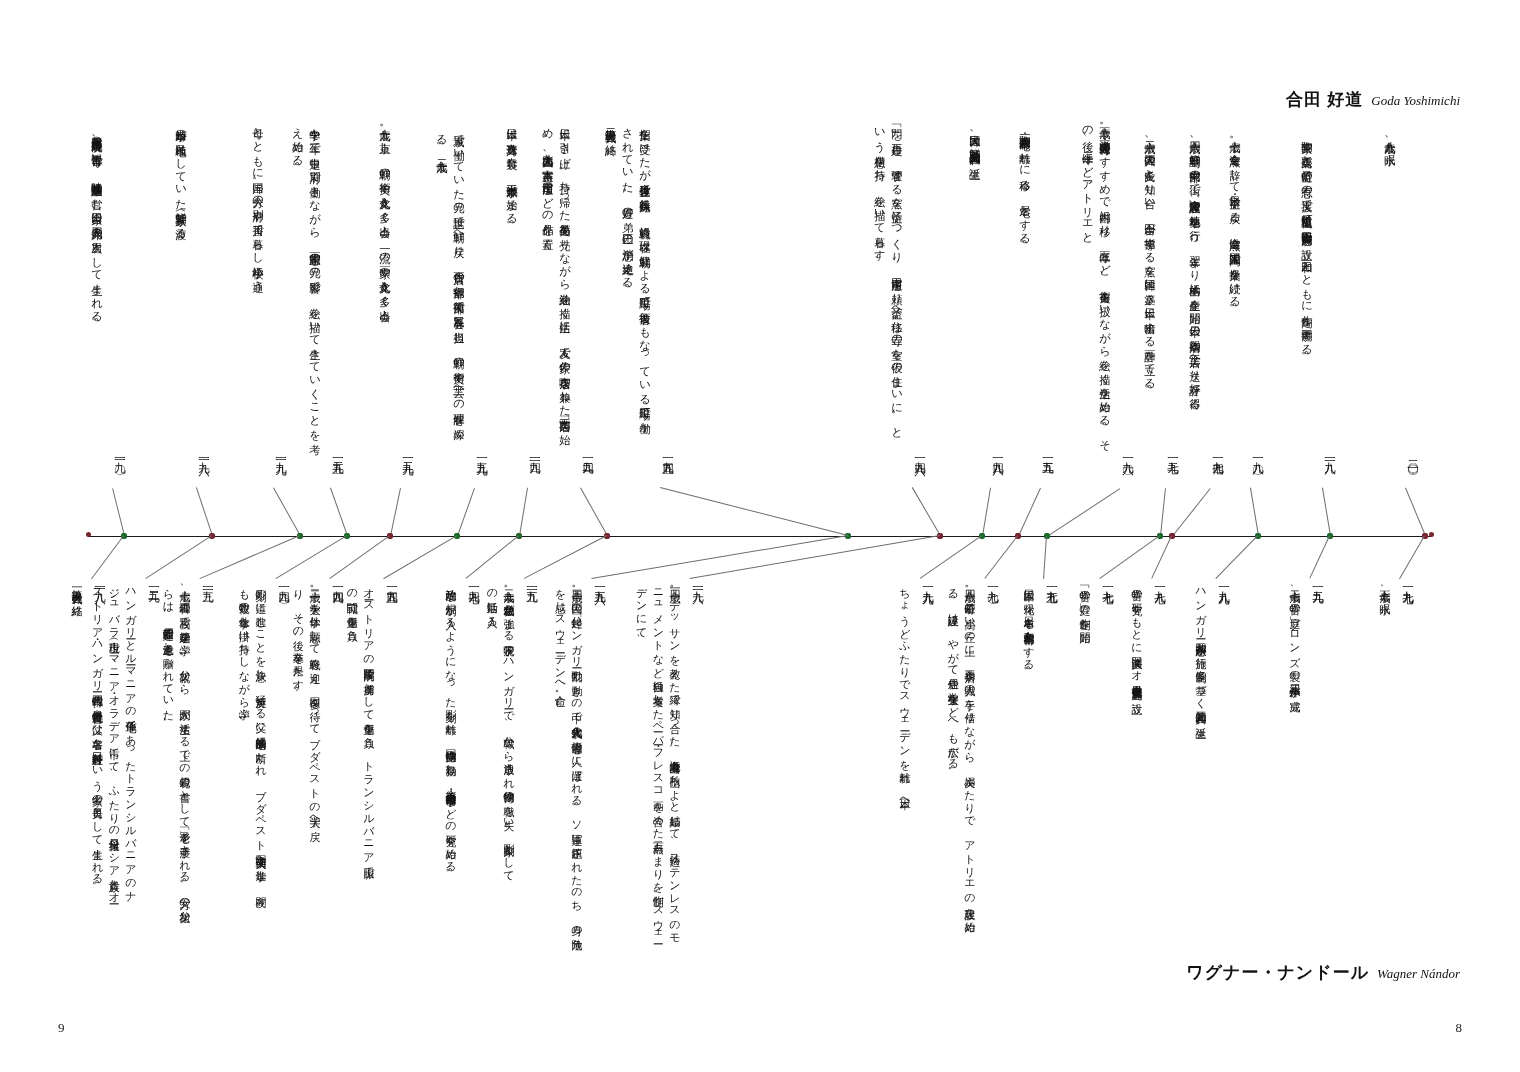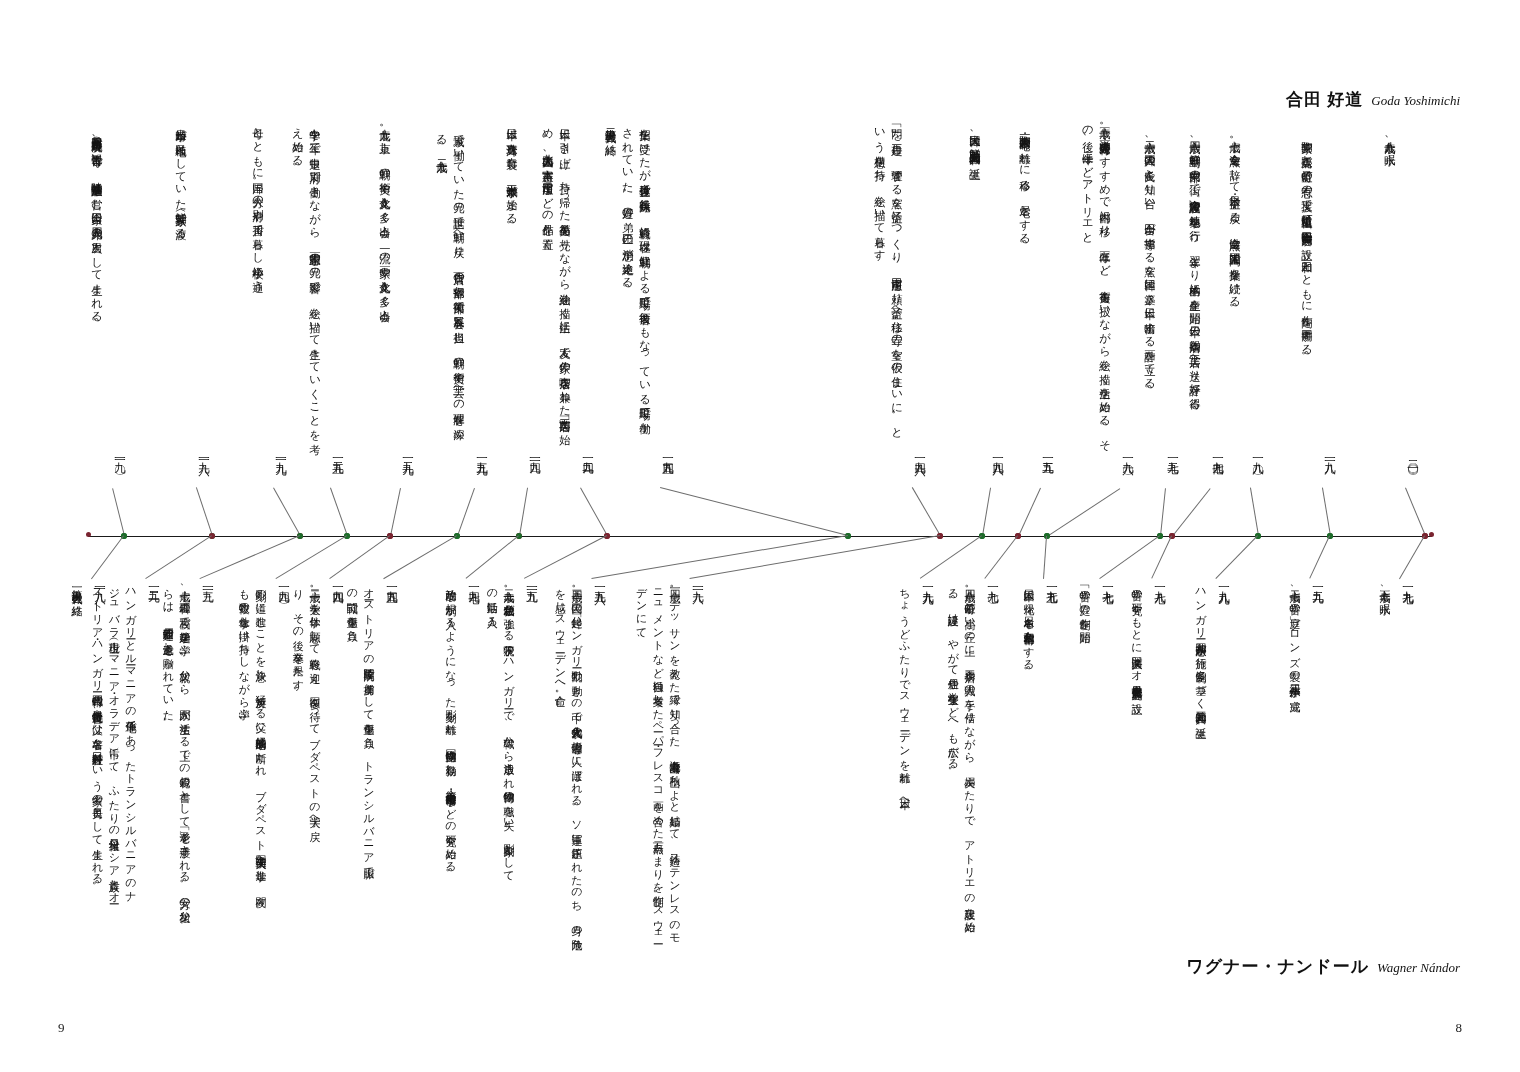--- a/index.html
+++ b/index.html
@@ -4,21 +4,21 @@
 <style>
   html,body{margin:0;padding:0;background:#ffffff;}
   body{width:1520px;height:1072px;position:relative;overflow:hidden;
        font-family:"Liberation Serif","DejaVu Serif",serif;color:#111;}
 
   .page{position:absolute;inset:0;}
 
   
   .person-head{position:absolute;white-space:nowrap;}
   #goda-head{right:60px;top:88px;}
-  #wagner-head{right:60px;bottom:94px;}
+  #wagner-head{right:60px;bottom:88px;}
   .person-head .jp{font-size:17px;font-weight:bold;letter-spacing:1px;}
   .person-head .ro{font-size:13px;font-style:italic;margin-left:8px;}
 
   
   .folio{position:absolute;font-size:13px;color:#222;}
   #folio-left{left:58px;bottom:36px;}
   #folio-right{right:58px;bottom:36px;}
 
   
   #axis{position:absolute;left:88px;right:88px;top:536px;height:1px;background:#1a1a1a;}

